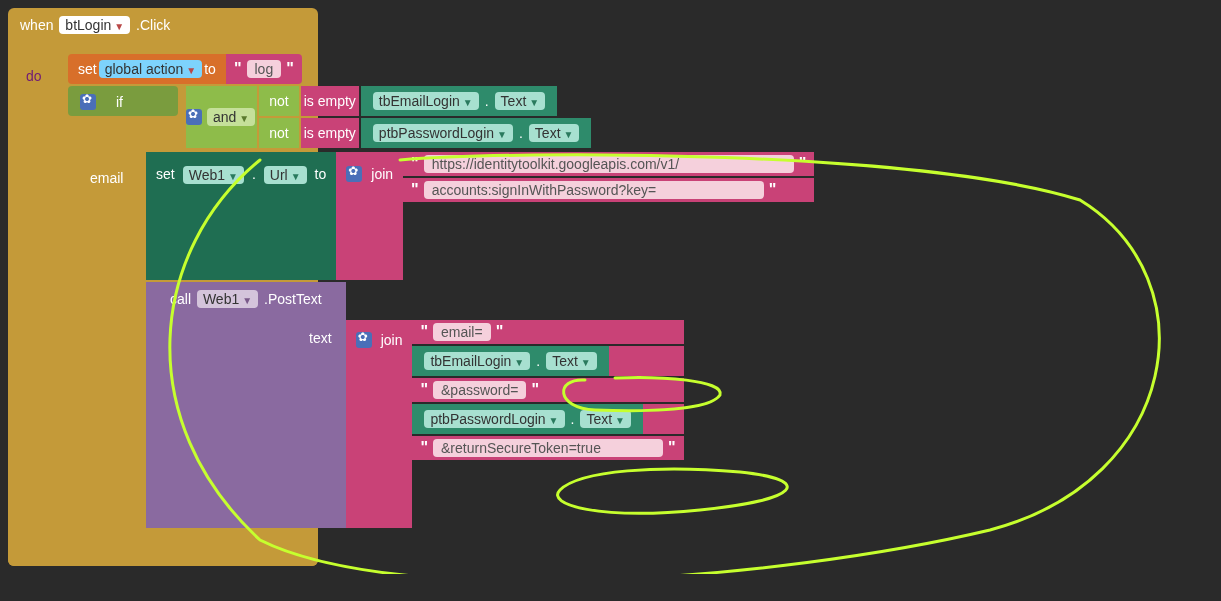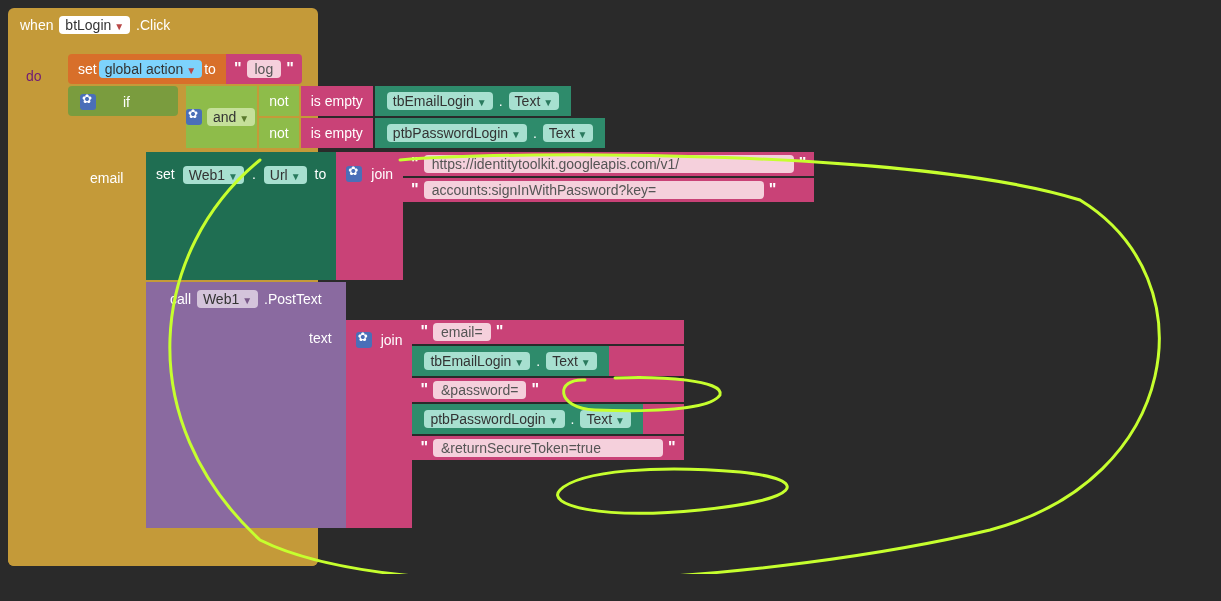--- a/index.html
+++ b/index.html
@@ -51,36 +51,36 @@
   background: #c94277; color: #fff;
   padding: 6px 6px; border-radius: 0 4px 4px 0;
 }
 
 
 .block-if {
   background: #7a9c3e; color: #fff;
   border-radius: 4px; padding: 8px 0 0 12px;
   position: relative; width: 110px;
 }
-.if-head { display: flex; align-items: center; gap: 24px; padding-bottom: 6px; }
+.if-head { display: flex; align-items: center; gap: 17px; padding-bottom: 6px; }
 .if-then-label { position: absolute; left: 22px; top: 84px; color:#fff; }
 .and-block {
   display: inline-flex; align-items: center;
   background: #8ebc4a; color: #fff;
   padding: 6px 0;
 }
 .not-block {
   display: inline-flex; align-items: center;
   background: #8ebc4a; color: #fff;
   padding: 6px 10px; margin-left: 2px;
 }
 .isempty-block {
   display: inline-flex; align-items: center;
   background: #c94277; color: #fff;
-  padding: 6px 10px; margin-left: 2px;
+  padding: 6px 3px; margin-left: 2px;
 }
 .prop-block {
   display: inline-flex; align-items: center;
   background: #2e8b6b; color: #fff;
   padding: 6px 10px; margin-left: 2px;
 }
 
 
 .setweb-block {
   background: #1f6e52; color: #fff;

